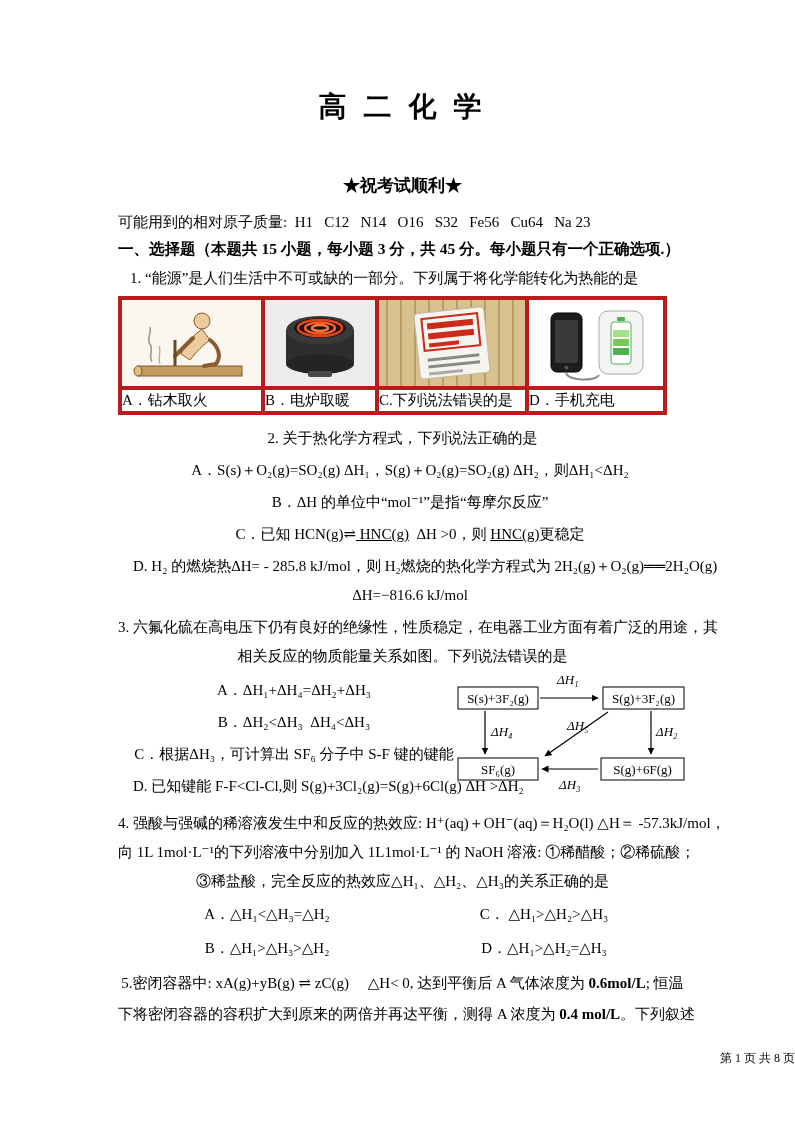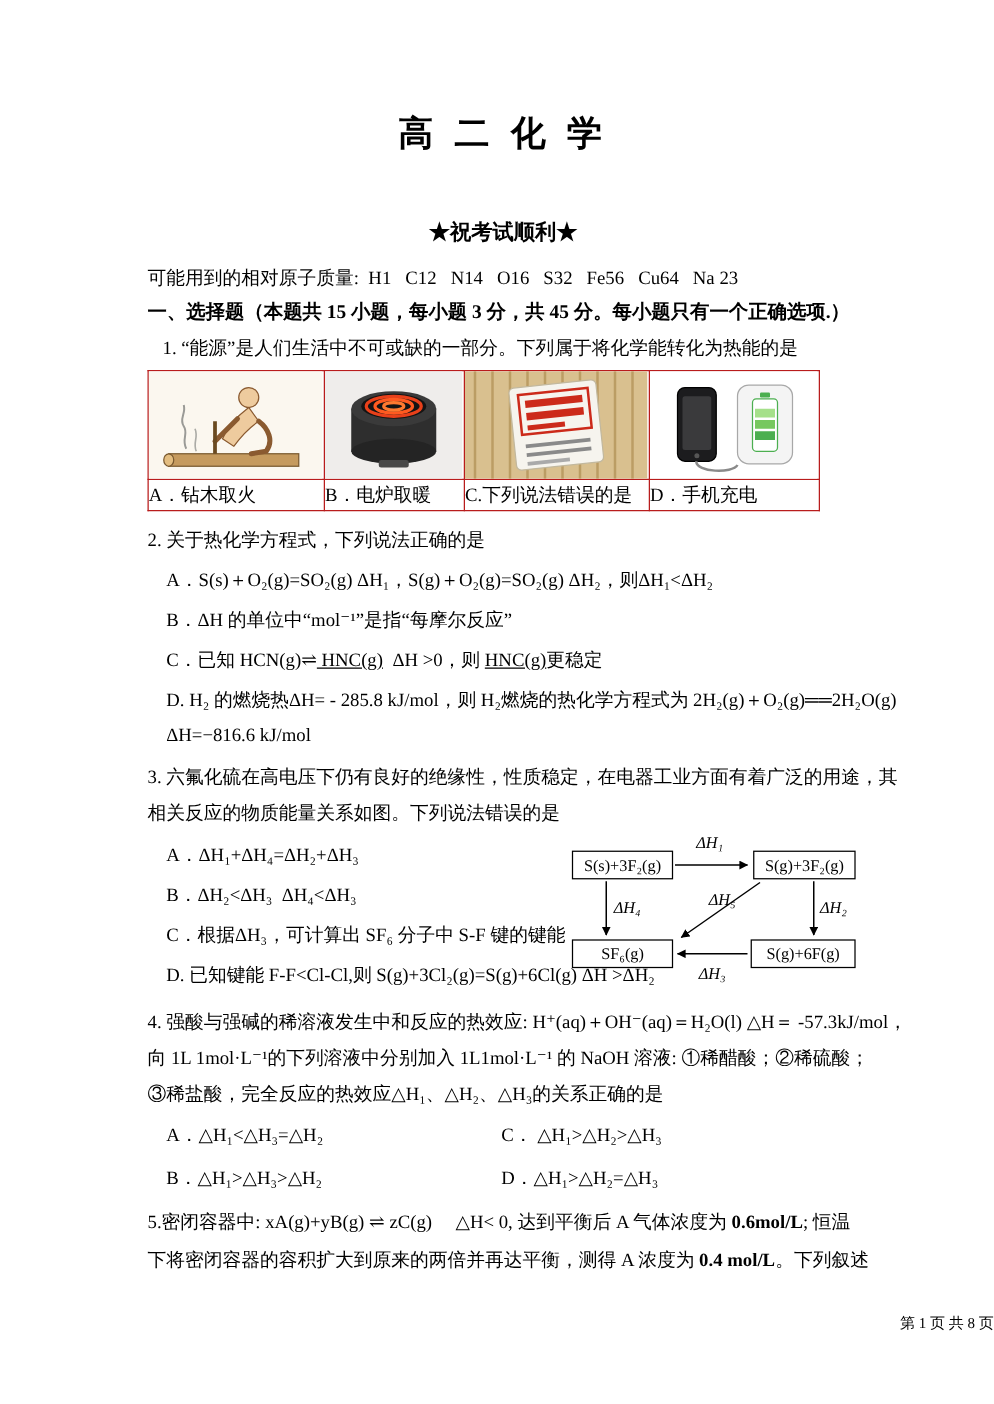--- a/index.html
+++ b/index.html
@@ -12,24 +12,24 @@
     position: relative; overflow: hidden;
   }
   .page { position: absolute; inset: 0; padding: 88px 108px 0 118px; }
   .line { white-space: pre; }
   .title { text-align: center; font-size: 28px; font-weight: bold; letter-spacing: 5px; }
   .subtitle { text-align: center; font-size: 17px; font-weight: bold; margin-top: 48px; }
   .atomic { margin-top: 16px; }
   .section-head { font-weight: bold; margin-top: 7px; font-size: 15.5px; }
   .q1-stem { margin-top: 9px; padding-left: 12px; }
   table.q1 { border-collapse: collapse; margin-top: 8px; }
-  table.q1 td { border: 1px solid #b91c1c; padding: 0; vertical-align: middle; }
+  table.q1 td { border: 4px solid #b91c1c; padding: 0; vertical-align: middle; }
   td.img-cell { padding: 1px; }
   td.lbl { height: 25px; padding: 2px 5px; font-size: 15px; white-space: pre; }
-  .qblock { margin-top: 14px; }
+  .qblock { margin-top: 14px; text-align: center; }
   .stem { white-space: pre; }
   .stem2 { white-space: pre; margin-top: 10px; }
   .opt { white-space: pre; margin-top: 13px; padding-left: 15px; }
   .opt-cont { white-space: pre; margin-top: 11px; padding-left: 15px; }
   .u { text-decoration: underline; }
   .b { font-weight: bold; }
   .q3-body { display: flex; margin-top: 2px; }
   .q3-opts { flex: 1; min-width: 0; }
   .q3-diagram { flex: 0 0 auto; margin-top: 4px; }
   .q4-opts { display: grid; grid-template-columns: 268px 1fr; row-gap: 15px; padding-left: 15px; margin-top: 14px; white-space: pre; }

